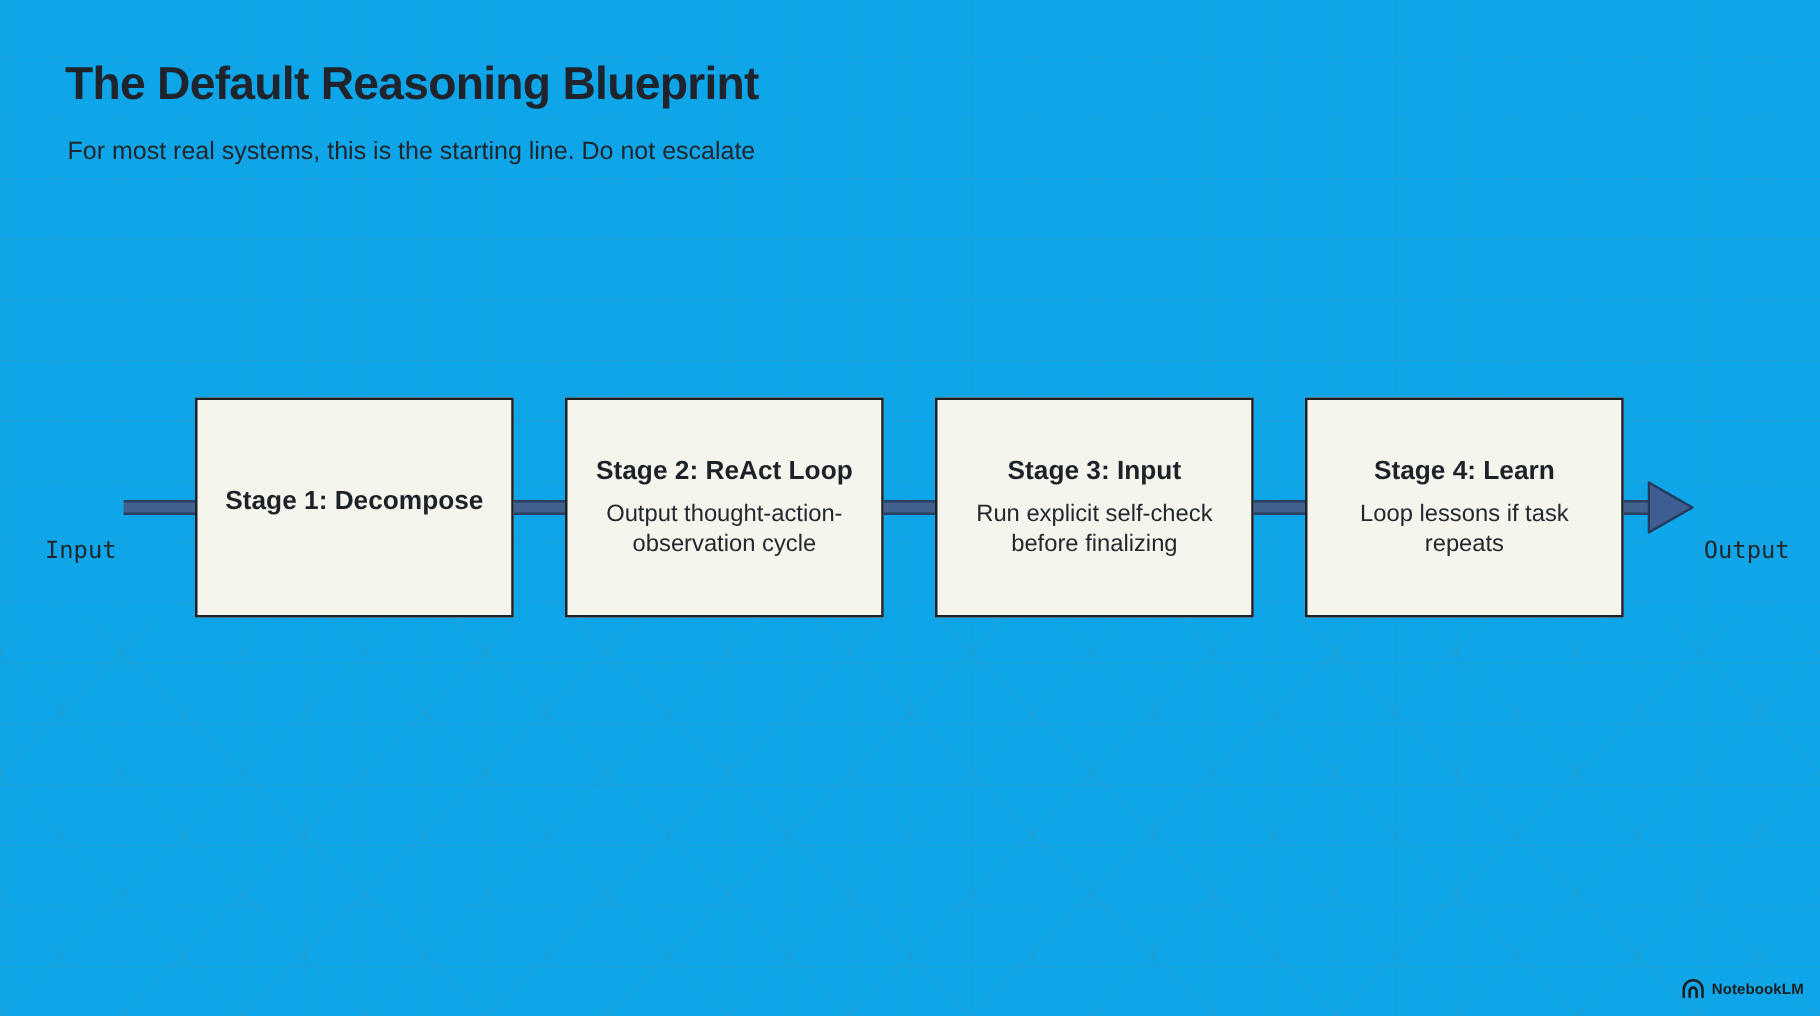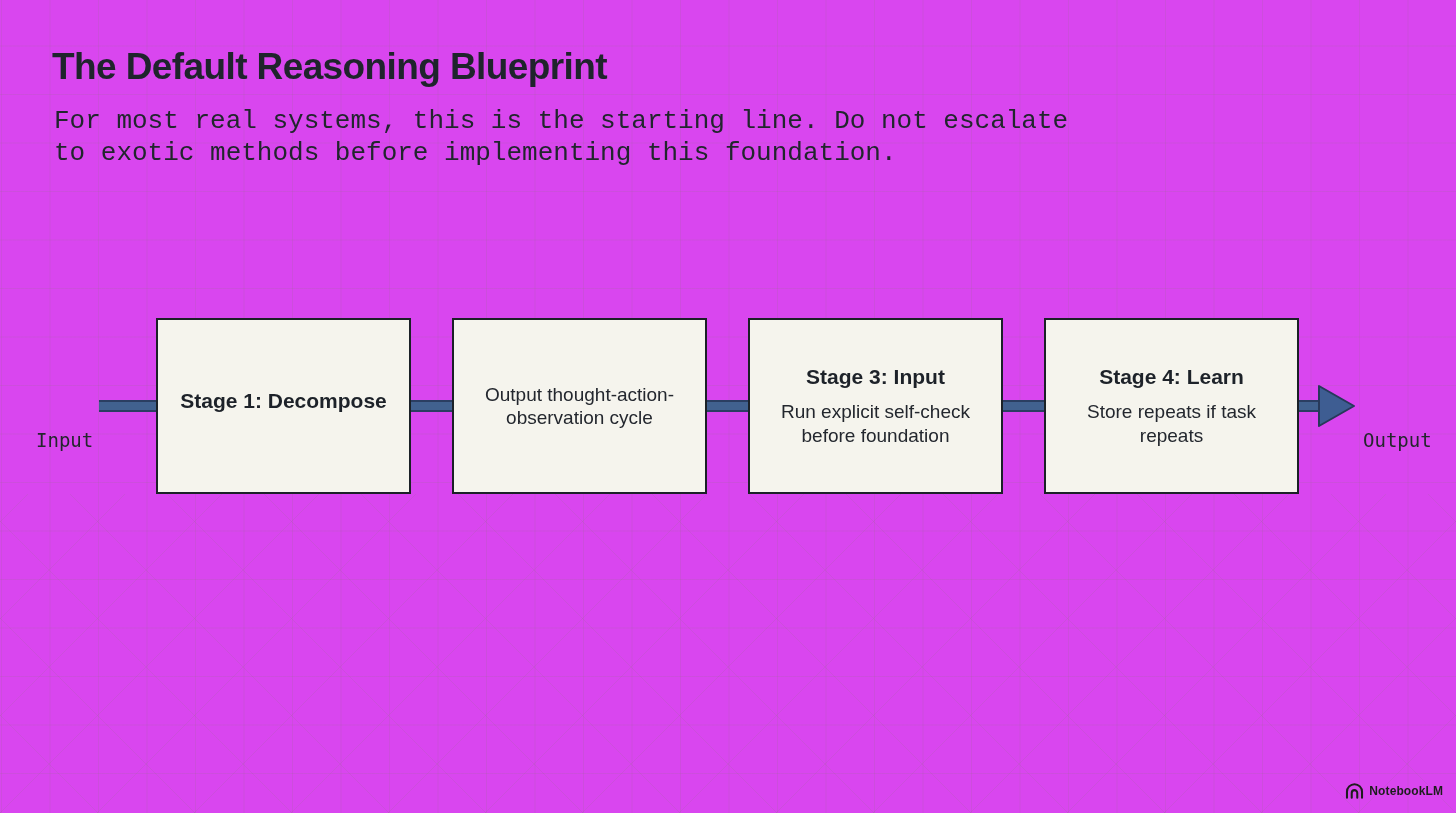--- a/index.html
+++ b/index.html
@@ -6,21 +6,21 @@
   html, body { width: 1456px; height: 813px; }
   body {
     font-family: "Liberation Sans", sans-serif;
     background: #f2f1ea;
     overflow: hidden;
   }
   .canvas {
     position: relative;
     width: 1456px;
     height: 813px;
-    background: #d946ef;
+    background: #0ea5e9;
     overflow: hidden;
   }
   
   .grid-pattern {
     position: absolute;
     inset: 0;
     background-image:
       linear-gradient(to right, rgba(125,125,102,0.13) 1px, transparent 1px),
       linear-gradient(to bottom, rgba(125,125,102,0.13) 1px, transparent 1px);
     background-size: 48.5px 48.5px;
@@ -40,24 +40,23 @@
     left: 52px; top: 46px;
     font-size: 37px;
     font-weight: 700;
     letter-spacing: -0.6px;
     color: #1f242c;
     white-space: nowrap;
   }
   .page-subtitle {
     position: absolute;
     left: 54px; top: 106px;
-    font-size: 26px;
+    font-size: 20px;
     line-height: 31.5px;
     color: #21262d;
-    font-family: Liberation Mono, monospace;
   }
   .page-subtitle .line { white-space: nowrap; }
 
   .stage-row {
     position: absolute;
     left: 156px; top: 318px;
     display: flex;
     gap: 41px;
     z-index: 2;
   }
@@ -140,49 +139,49 @@
 <body>
 
 <div class="canvas">
   <div class="grid-pattern"></div>
   <div class="diagonal-pattern"></div>
 
   <h1 class="page-title">The Default Reasoning Blueprint</h1>
 
   <div class="page-subtitle">
     <div class="line">For most real systems, this is the starting line. Do not escalate</div>
-    <div class="line">to exotic methods before implementing this foundation.</div>
   </div>
 
   <div class="io-label input-label">Input</div>
 
   <div class="connector c-input"></div>
   <div class="connector c-s1-s2"></div>
   <div class="connector c-s2-s3"></div>
   <div class="connector c-s3-s4"></div>
   <div class="connector c-output"></div>
 
   <svg class="arrowhead" viewBox="0 0 38 46">
     <polygon points="1,3 36,23 1,43" fill="#3e5d92" stroke="#27395a" stroke-width="2" stroke-linejoin="round"></polygon>
   </svg>
 
   <div class="stage-row">
     <div class="stage-box">
       <div class="stage-title">Stage 1: Decompose</div>
     </div>
     <div class="stage-box">
+      <div class="stage-title">Stage 2: ReAct Loop</div>
       <div class="stage-desc">Output thought-action-observation cycle</div>
     </div>
     <div class="stage-box">
       <div class="stage-title">Stage 3: Input</div>
-      <div class="stage-desc">Run explicit self-check before foundation</div>
+      <div class="stage-desc">Run explicit self-check before finalizing</div>
     </div>
     <div class="stage-box">
       <div class="stage-title">Stage 4: Learn</div>
-      <div class="stage-desc">Store repeats if task repeats</div>
+      <div class="stage-desc">Loop lessons if task repeats</div>
     </div>
   </div>
 
   <div class="io-label output-label">Output</div>
 
   <div class="logo">
     <svg width="19" height="17" viewBox="0 0 24 21">
       <path d="M2.5 19.5 v-7.5 a9.5 9.5 0 0 1 19 0 v7.5" fill="none" stroke="#1d1d1d" stroke-width="2.6" stroke-linecap="round"></path>
       <path d="M8.5 19.5 v-6 a3.5 3.5 0 0 1 7 0 v6" fill="none" stroke="#1d1d1d" stroke-width="2.6" stroke-linecap="round"></path>
     </svg>

